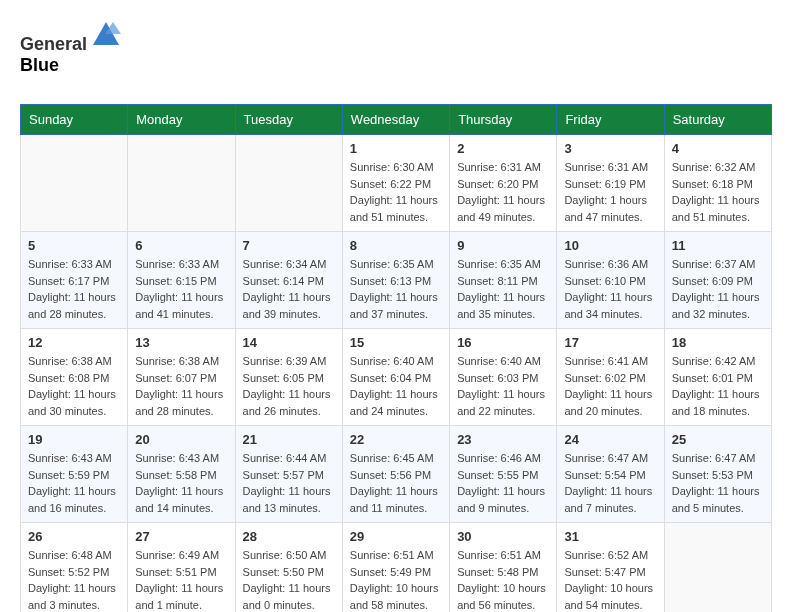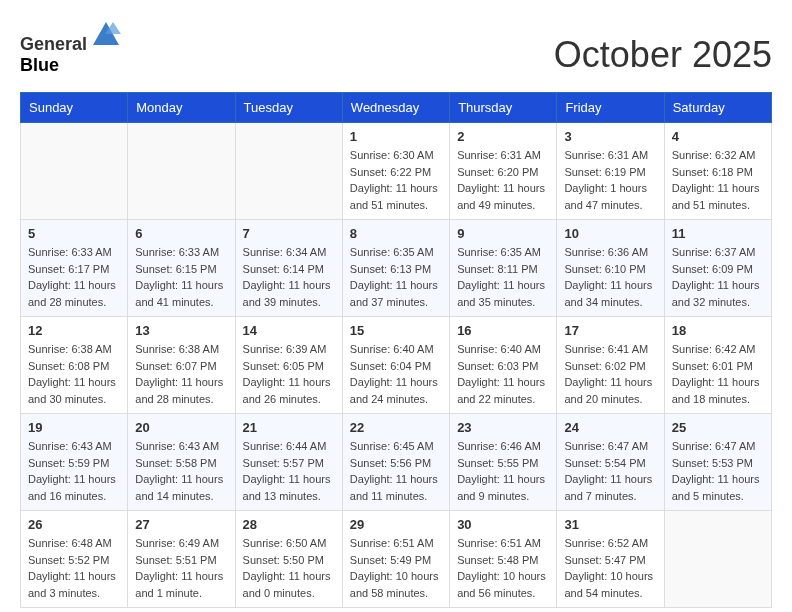--- a/index.html
+++ b/index.html
@@ -6,22 +6,22 @@
     body {
       font-family: Arial, sans-serif;
       background: #fff;
       width: 792px;
       min-height: 612px;
       padding: 20px;
     }
     .header {
       display: flex;
       justify-content: space-between;
-      align-items: flex-end;
-      margin-bottom: 16px;
+      align-items: center;
+      margin-bottom: 28px;
     }
     .logo {
       display: flex;
       align-items: center;
     }
     .logo-text-general {
       font-size: 18px;
       font-weight: bold;
       color: #333;
     }
@@ -46,21 +46,21 @@
     .location-title {
       font-size: 16px;
       color: #555;
     }
     .calendar {
       width: 100%;
       border-collapse: collapse;
       border: 1px solid #ccc;
     }
     .calendar th {
-      background: #1d4ed8;
+      background: #15803d;
       color: #fff;
       text-align: left;
       padding: 7px 8px;
       font-size: 13px;
       font-weight: normal;
       border: 1px solid #2e6ab0;
     }
     .calendar td {
       vertical-align: top;
       padding: 6px 7px;
@@ -95,21 +95,20 @@
   <div class="logo">
     <div>
       <span class="logo-text-general">General</span><svg class="logo-icon" viewBox="0 0 30 30">
           <polygon points="15,2 28,25 2,25" fill="#3a7dc9"></polygon>
           <polygon points="22,2 30,14 14,14" fill="#5a9de0" opacity="0.7"></polygon>
         </svg><br>
       <span class="logo-text-blue">Blue</span>
     </div>
   </div>
   <div class="title-block">
-    <div class="month-title">October 2025</div>
   </div>
 </div>
 
 <table class="calendar">
   <thead>
     <tr>
       <th>Sunday</th>
       <th>Monday</th>
       <th>Tuesday</th>
       <th>Wednesday</th>

